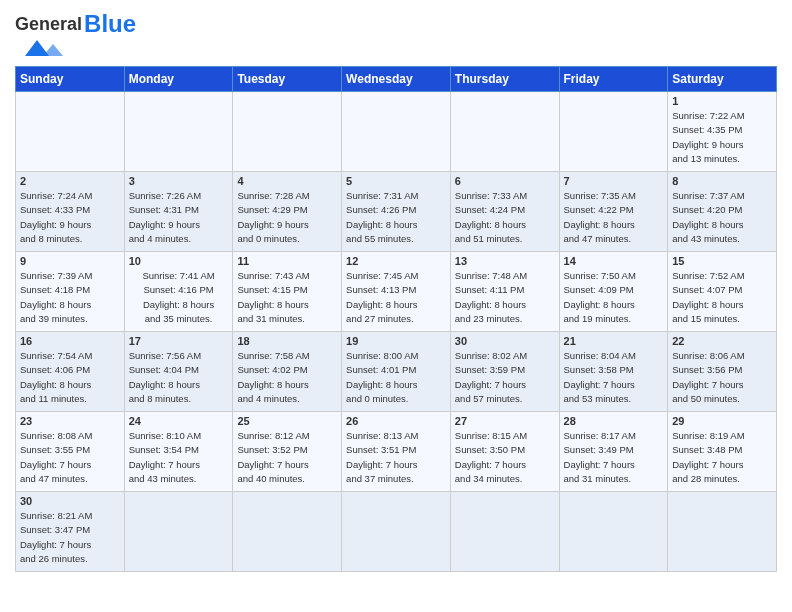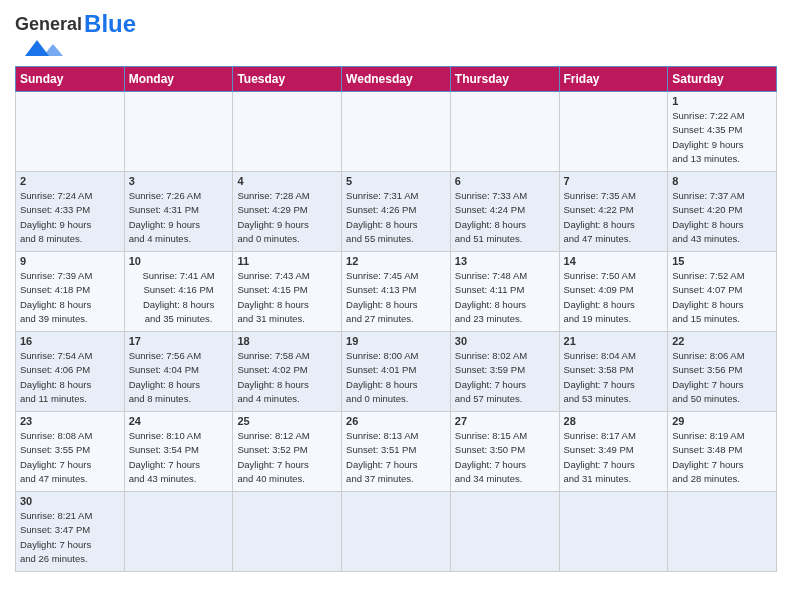--- a/index.html
+++ b/index.html
@@ -37,21 +37,21 @@
     .location {
       font-size: 15px;
       color: #555;
     }
     table {
       width: 100%;
       border-collapse: collapse;
       table-layout: fixed;
     }
     thead tr {
-      background-color: #be185d;
+      background-color: #1d4ed8;
     }
     thead th {
       color: #fff;
       font-size: 12px;
       font-weight: bold;
       padding: 5px 4px;
       text-align: left;
       border: 1px solid #5590cc;
     }
     tbody tr {

